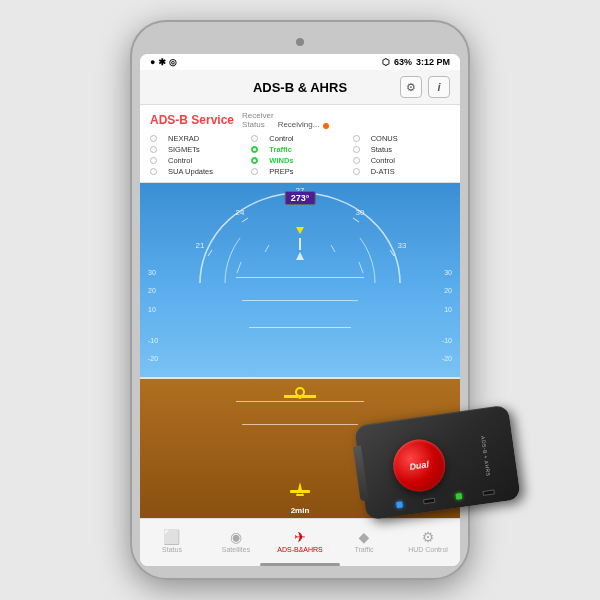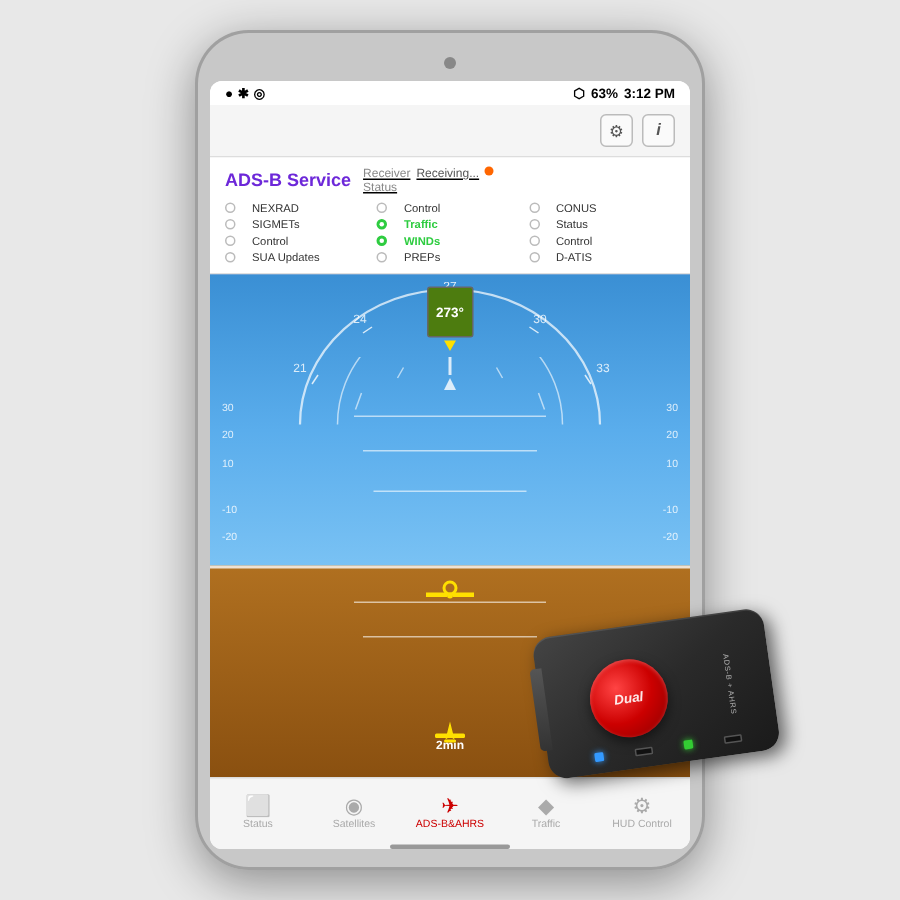--- a/index.html
+++ b/index.html
@@ -104,27 +104,26 @@
     }
     .service-header {
       display: flex;
       align-items: center;
       gap: 8px;
       margin-bottom: 5px;
     }
     .service-title {
       font-size: 12px;
       font-weight: 700;
-      color: #6d28d9;
+      color: #ef4444;
     }
     .receiver-status {
       display: flex;
-      align-items: flex-start;
+      align-items: flex-end;
       gap: 4px;
-      text-decoration: underline;
     }
     .receiver-label {
       font-size: 8px;
       color: #888;
     }
     .receiver-value {
       font-size: 8px;
       color: #555;
     }
     .receiver-dot {
@@ -203,24 +202,24 @@
       background: #fff;
       opacity: 0.8;
     }
 
     
     .heading-box {
       position: absolute;
       top: 8px;
       left: 50%;
       transform: translateX(-50%);
-      background: #4d7c0f;
+      background: #4c1d95;
       border: 1px solid #666;
       border-radius: 2px;
-      padding: 11px 5px;
+      padding: 1px 5px;
       font-size: 9px;
       font-weight: 700;
       color: #fff;
       z-index: 10;
     }
 
     
     .aircraft-symbol {
       position: absolute;
       bottom: 35%;
@@ -269,21 +268,21 @@
       height: 10px;
       border-radius: 50%;
       border: 2px solid #ffe000;
       background: transparent;
       z-index: 10;
     }
 
     
     .time-label {
       position: absolute;
-      bottom: 17px;
+      bottom: 3px;
       left: 50%;
       transform: translateX(-50%);
       font-size: 8px;
       color: #fff;
       font-weight: 600;
       text-align: center;
     }
 
     
     .heading-triangle {
@@ -458,20 +457,21 @@
       </div>
       <div class="status-right">
         <span>⬡</span>
         <span>63%</span>
         <span>3:12 PM</span>
       </div>
     </div>
 
     <div class="nav-bar">
       <div style="width:50px"></div>
+      <div class="nav-title">ADS-B &amp; AHRS</div>
       <div class="nav-icons">
         <div class="nav-icon-btn">⚙</div>
         <div class="nav-icon-btn" style="font-style:italic;font-weight:700;">i</div>
       </div>
     </div>
 
     <div class="service-section">
       <div class="service-header">
         <span class="service-title">ADS-B Service</span>
         <div class="receiver-status">

